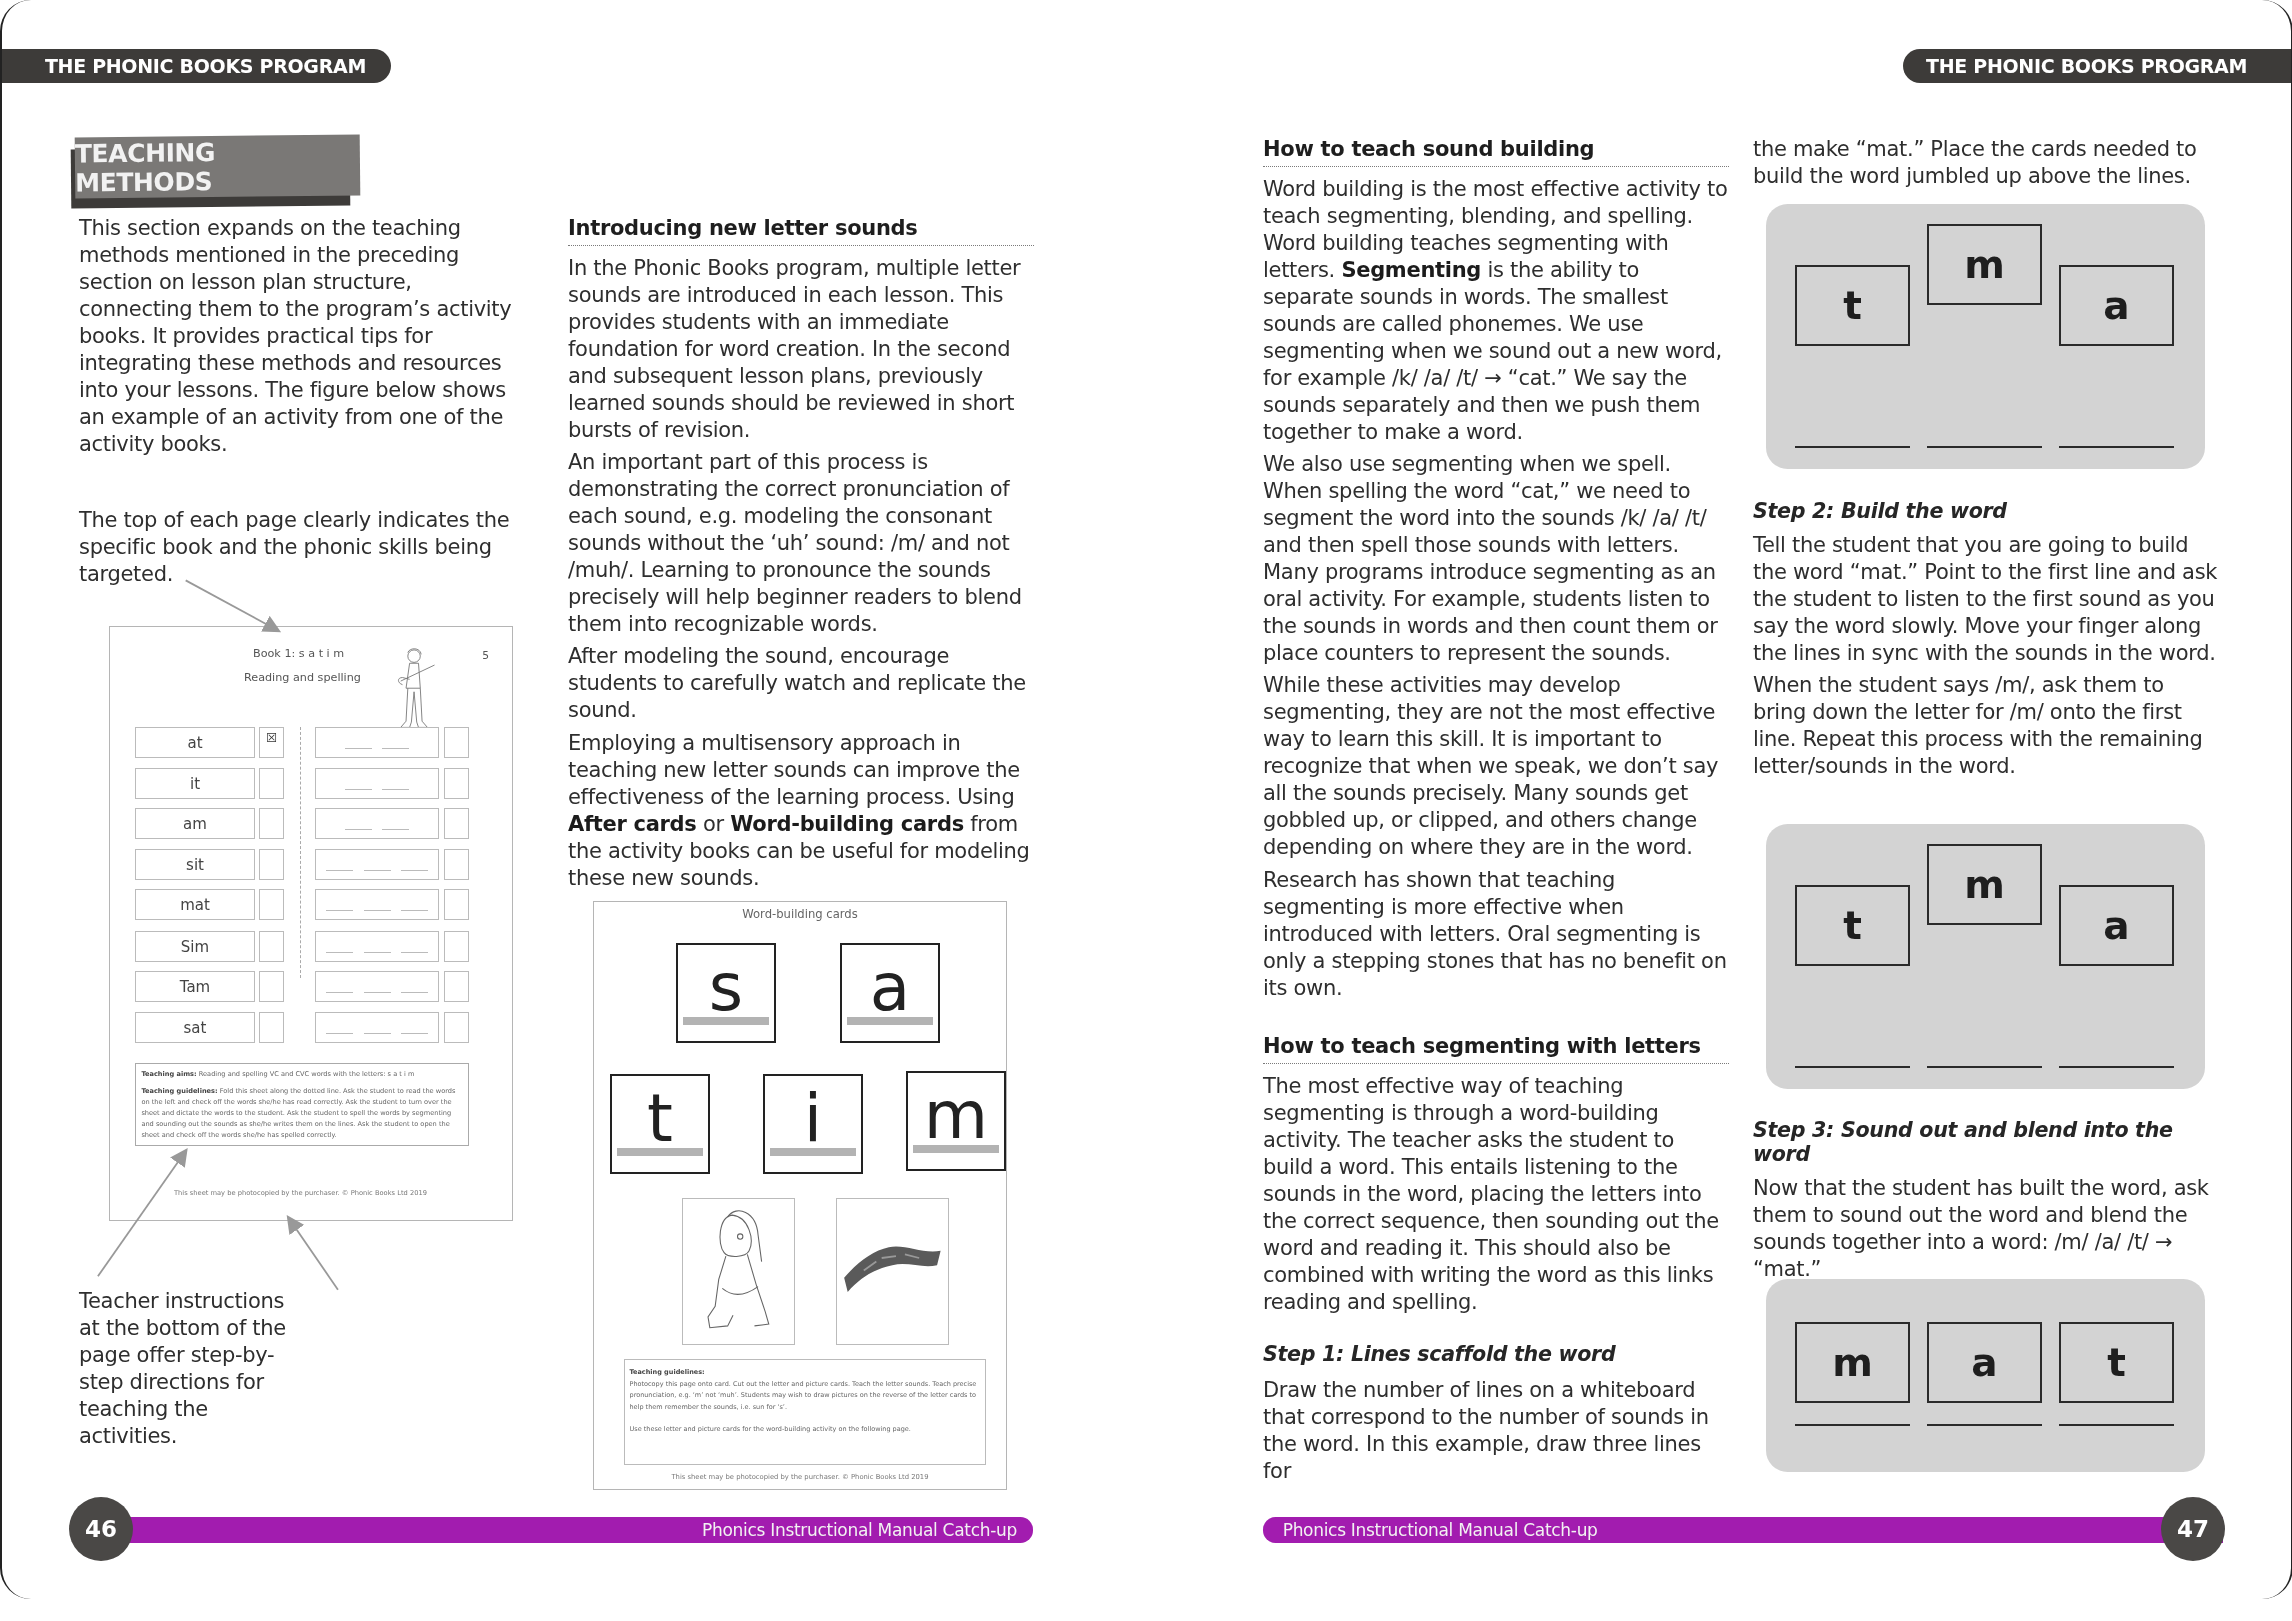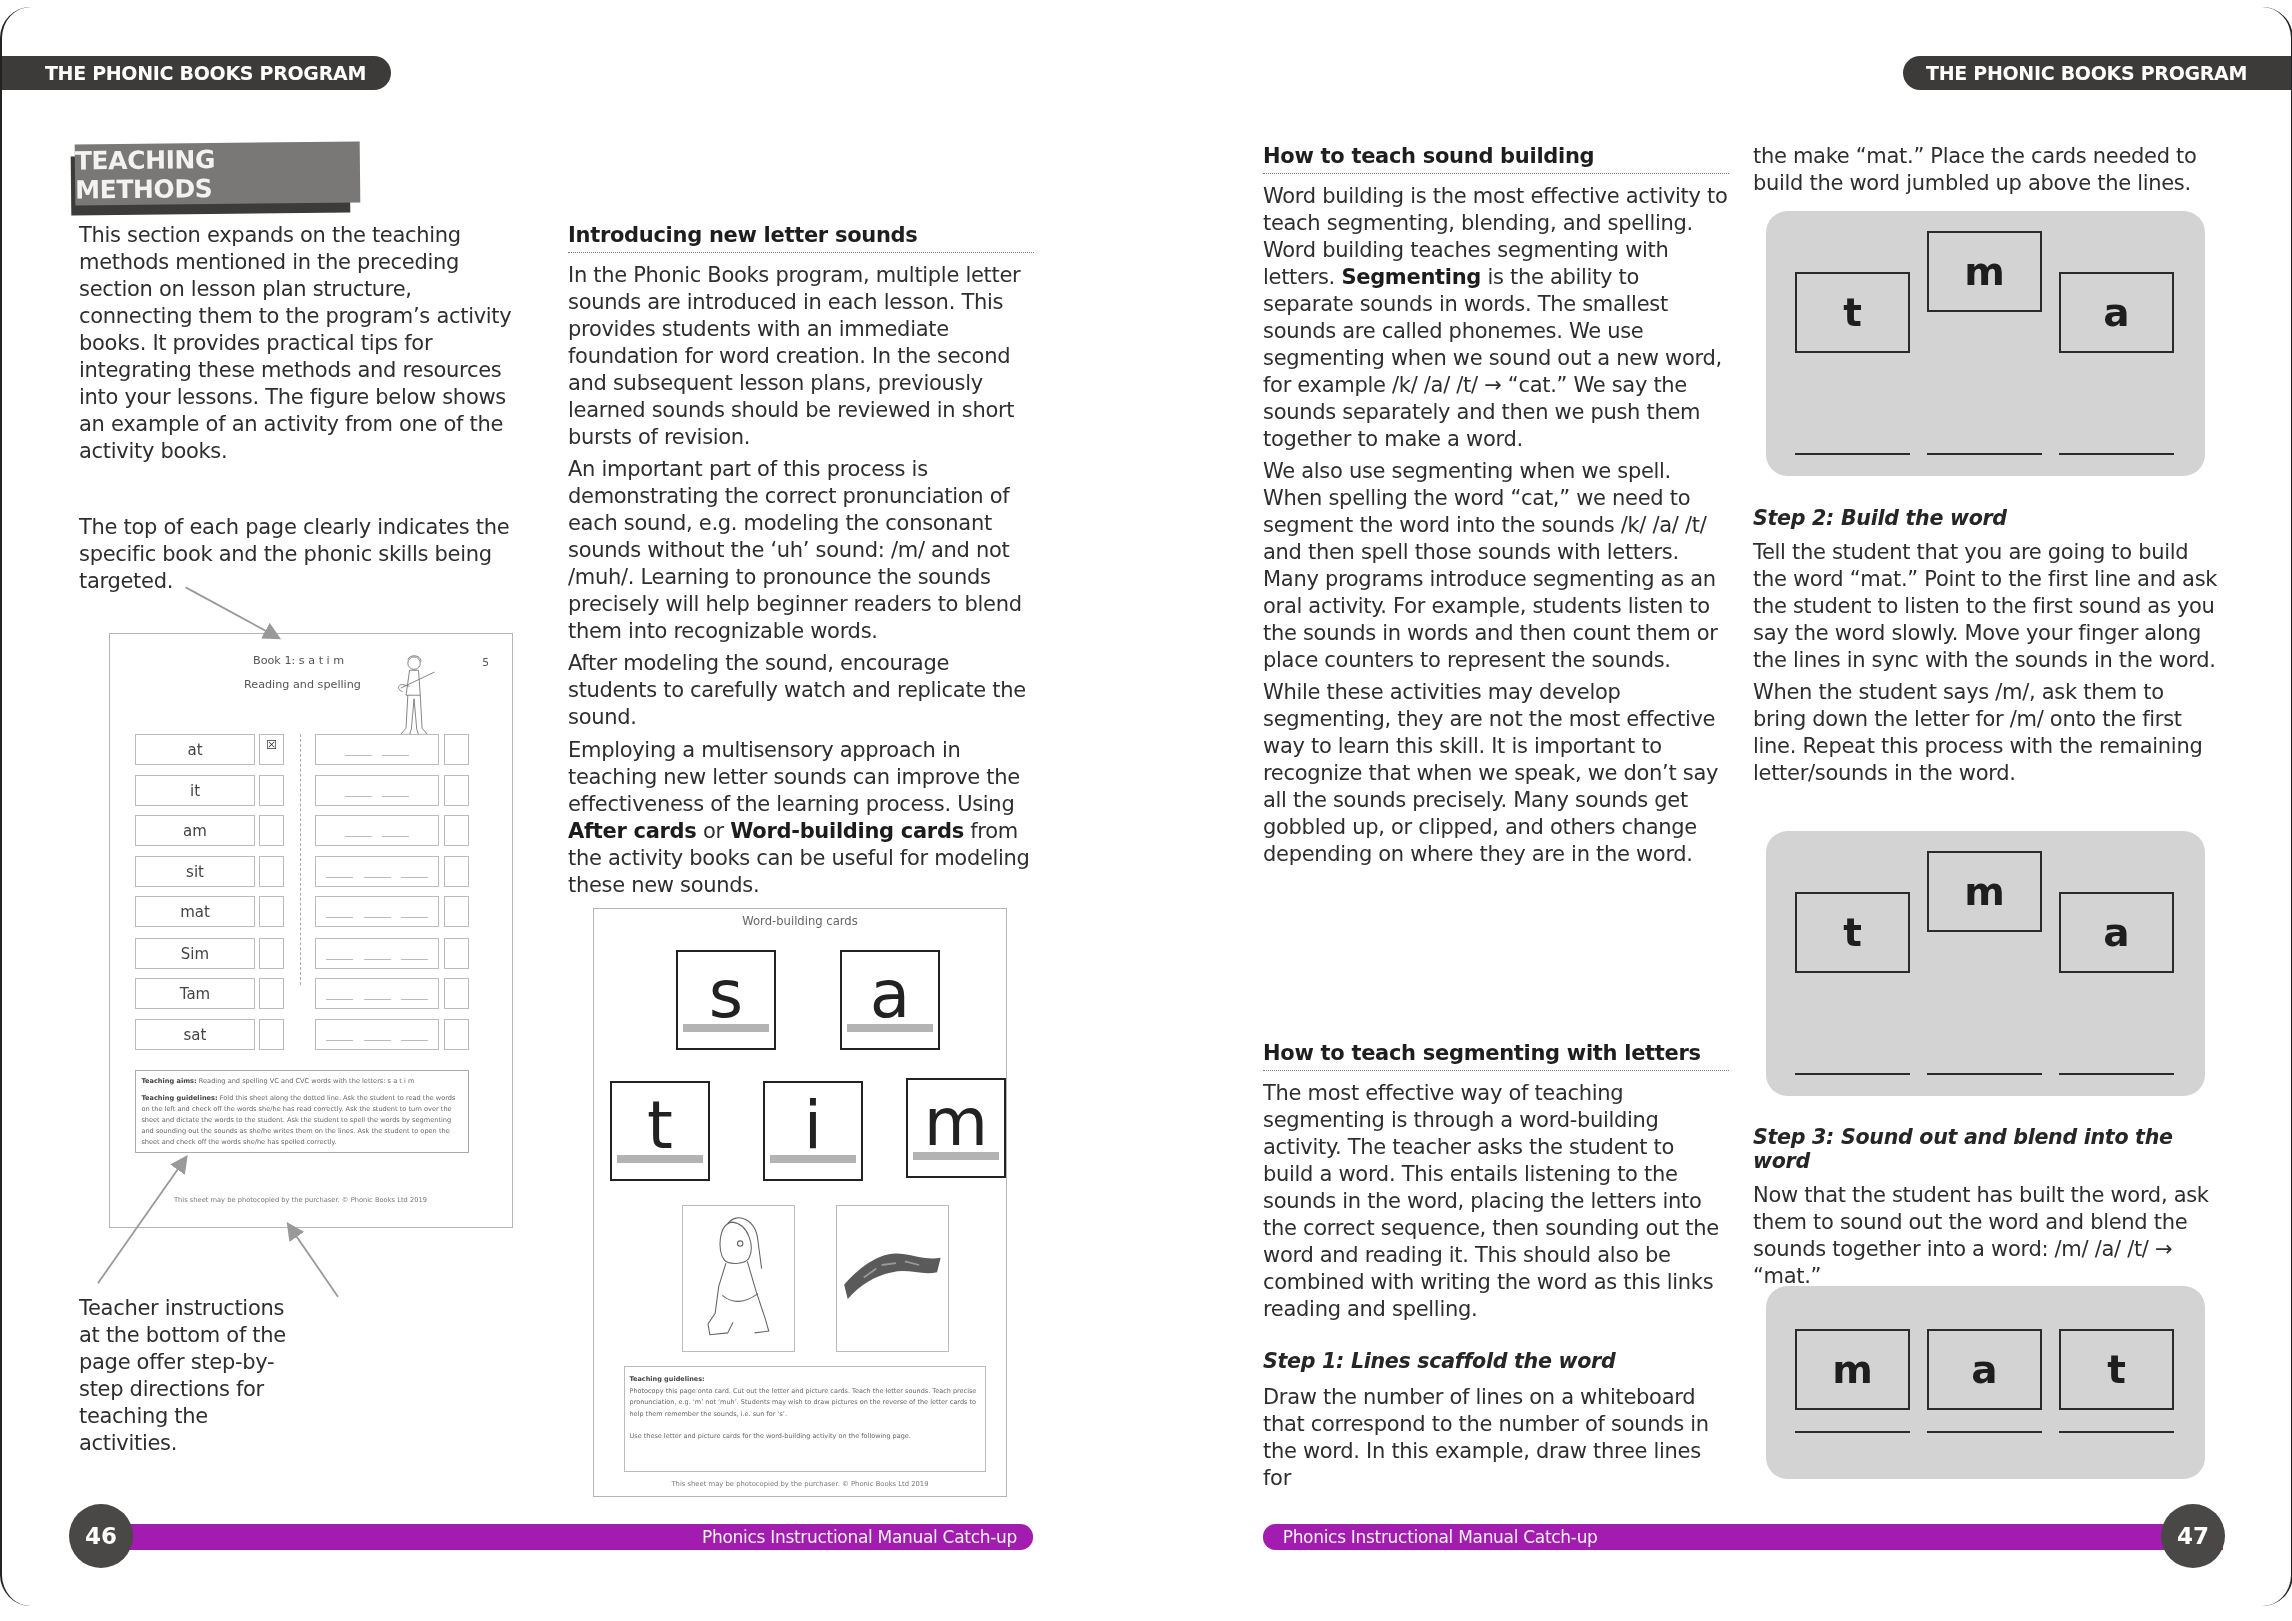--- a/index.html
+++ b/index.html
@@ -1,18 +1,18 @@
 <!DOCTYPE html>
 <html style="font-size:14.3px"><head>
 <meta charset="utf-8">
 <style>
   * { box-sizing: border-box; margin: 0; padding: 0; }
   html, body { width: 2293px; height: 1622px; background: #ffffff; overflow: hidden; }
   body { font-family: "DejaVu Sans", "Liberation Sans", sans-serif; color: #2b2b2b; position: relative; }
-  .spread { position: absolute; left: 0; top: 7px; width: 2293px; height: 1599px; border-left: 2.7px solid #222; border-right: 2.7px solid #222; border-radius: 31px; }
+  .spread { position: absolute; left: 0; top: 0; width: 2293px; height: 1599px; border-left: 2.7px solid #222; border-right: 2.7px solid #222; border-radius: 31px; }
   .abs { position: absolute; }
 
   
   .hdr-pill { position: absolute; top: 49px; height: 34px; background: #3d3b39; color: #fff; font-weight: bold; font-size: 19px; letter-spacing: -0.3px; display: flex; align-items: center; }
   .hdr-left { left: 0; width: 389px; border-radius: 0 18px 18px 0; justify-content: flex-end; padding-right: 25px; }
   .hdr-right { right: 0; width: 388px; border-radius: 18px 0 0 18px; justify-content: flex-start; padding-left: 23px; }
 
   
   .tm-shadow { position: absolute; left: 69px; top: 148px; width: 279px; height: 59px; background: #3d3b39; transform: rotate(-0.6deg); }
   .tm-banner { position: absolute; left: 73px; top: 136px; width: 285px; height: 61px; background: #7a7876; color: #f2f2f2; font-weight: bold; font-size: 25px; display: flex; align-items: center; justify-content: center; transform: rotate(-0.6deg); letter-spacing: -0.4px; }
@@ -255,20 +255,21 @@
       <line x1="107" y1="1425" x2="205" y2="1285" marker-end="url(#ah)"></line>
       <line x1="375" y1="1440" x2="320" y2="1360" marker-end="url(#ah)"></line>
     </g>
   </svg>
 
   <div class="abs body-text" style="left:1261px; top:136px; width:466px;">
     <div class="sec-h">How to teach sound building</div>
     <div class="para"><span>Word building is the most effective activity to teach segmenting, blending, and spelling. Word building teaches segmenting with letters. </span><b>Segmenting</b><span> is the ability to separate sounds in words. The smallest sounds are called phonemes. We use segmenting when we sound out a new word, for example /k/ /a/ /t/ → “cat.” We say the sounds separately and then we push them together to make a word.</span></div>
     <div class="para">We also use segmenting when we spell. When spelling the word “cat,” we need to segment the word into the sounds /k/ /a/ /t/ and then spell those sounds with letters. Many programs introduce segmenting as an oral activity. For example, students listen to the sounds in words and then count them or place counters to represent the sounds.</div>
     <div class="para">While these activities may develop segmenting, they are not the most effective way to learn this skill. It is important to recognize that when we speak, we don’t say all the sounds precisely. Many sounds get gobbled up, or clipped, and others change depending on where they are in the word.</div>
+    <div class="para">Research has shown that teaching segmenting is more effective when introduced with letters. Oral segmenting is only a stepping stones that has no benefit on its own.</div>
   </div>
 
   <div class="abs body-text" style="left:1261px; top:1033px; width:466px;">
     <div class="sec-h">How to teach segmenting with letters</div>
     <div class="para">The most effective way of teaching segmenting is through a word-building activity. The teacher asks the student to build a word. This entails listening to the sounds in the word, placing the letters into the correct sequence, then sounding out the word and reading it. This should also be combined with writing the word as this links reading and spelling.</div>
     <div class="step-h" style="margin-top:25px;">Step 1: Lines scaffold the word</div>
     <div class="para">Draw the number of lines on a whiteboard that correspond to the number of sounds in the word. In this example, draw three lines for</div>
   </div>
 
   <div class="abs body-text" style="left:1751px; top:136px; width:466px;">the make “mat.” Place the cards needed to build the word jumbled up above the lines.</div>

